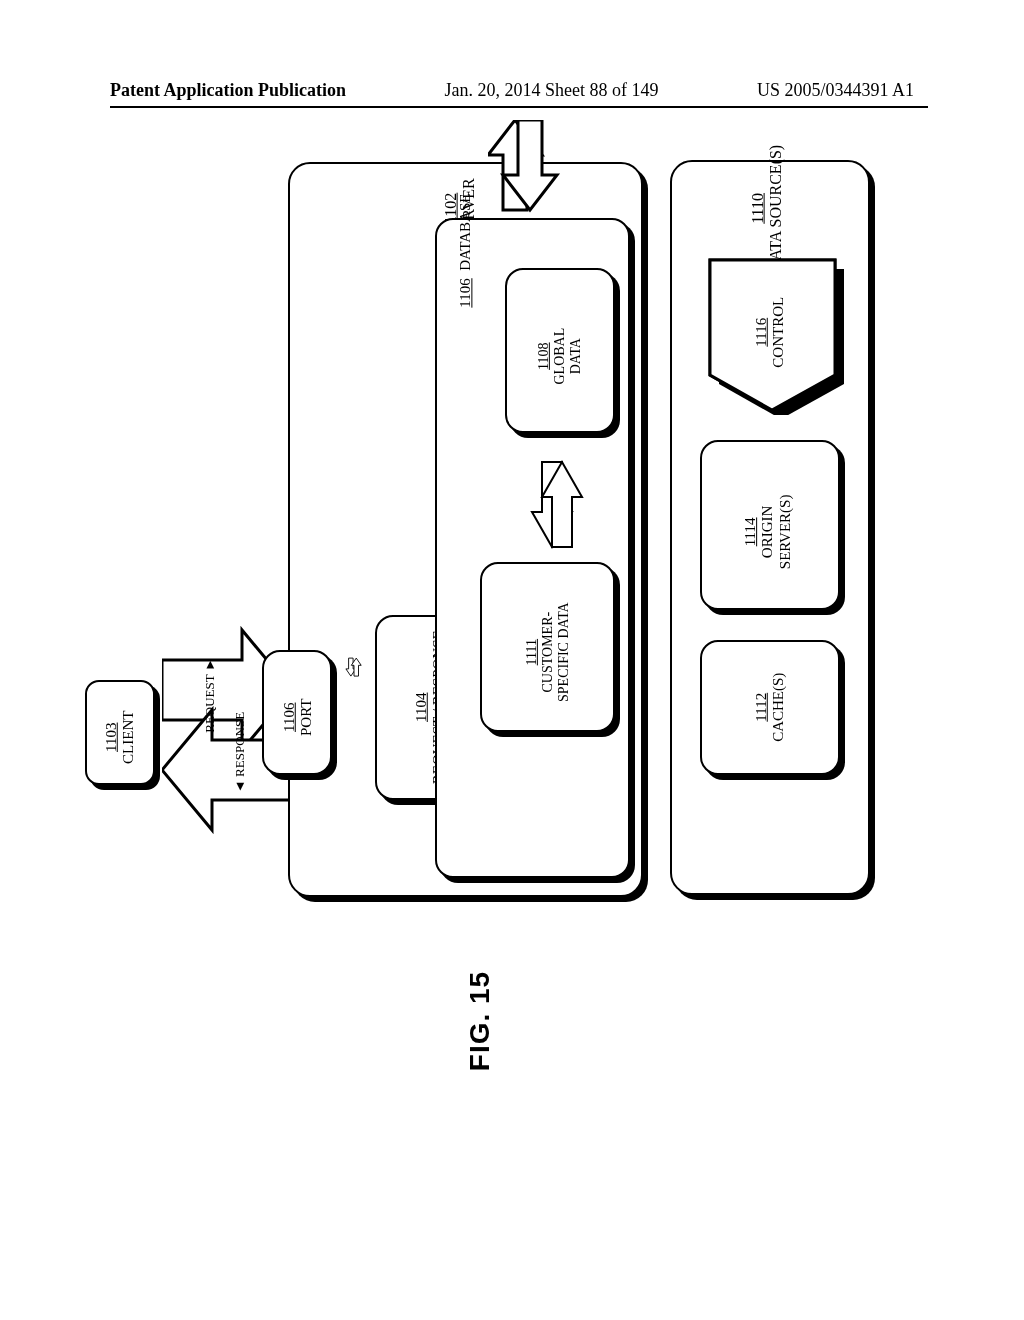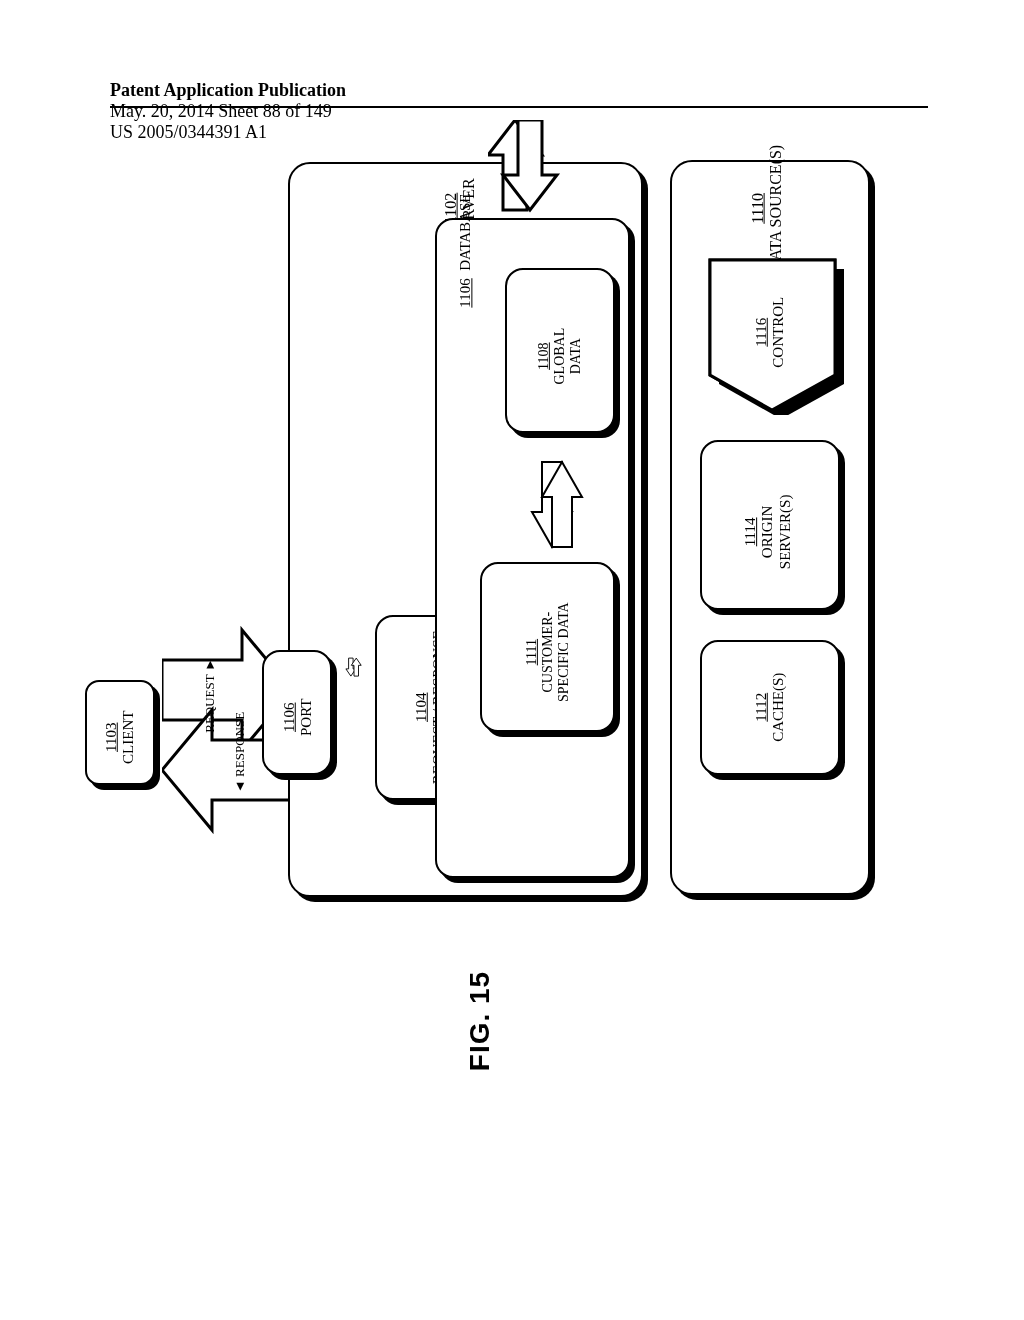--- a/index.html
+++ b/index.html
@@ -13,21 +13,20 @@
   }
   .header {
     position: absolute;
     top: 80px;
     left: 0;
     width: 100%;
     padding: 0 110px;
     display: flex;
     justify-content: space-between;
     font-size: 18px;
-    flex-direction: column;
   }
   .header .left { font-weight: bold; }
   .header .mid { font-weight: normal; }
   .header .right { font-weight: normal; }
   .hr { position: absolute; top: 106px; left: 110px; right: 96px; border-top: 2px solid #000; }
 
   .stage {
     position: absolute;
     left: 110px; top: 160px;
     width: 800px; height: 820px;
@@ -82,21 +81,21 @@
   }
 
   
   .refnum { text-decoration: underline; }
 </style>
 </head>
 <body>
 
 <div class="header">
   <span class="left">Patent Application Publication</span>
-  <span class="mid">May. 20, 2014  Sheet 88 of 149</span>
+  <span class="mid">Jan. 20, 2014  Sheet 88 of 149</span>
   <span class="right">US 2005/0344391 A1</span>
 </div>
 <div class="hr"></div>
 
 <div class="stage">
 
   <div class="box" style="left:-25px; top:520px; width:70px; height:105px; border-radius:14px;"></div>
   <div class="lbl rot" style="left:-50px; top:560px; width:120px;">
     <span class="refnum">1103</span><br>
     <span class="smallcaps">CLIENT</span>

